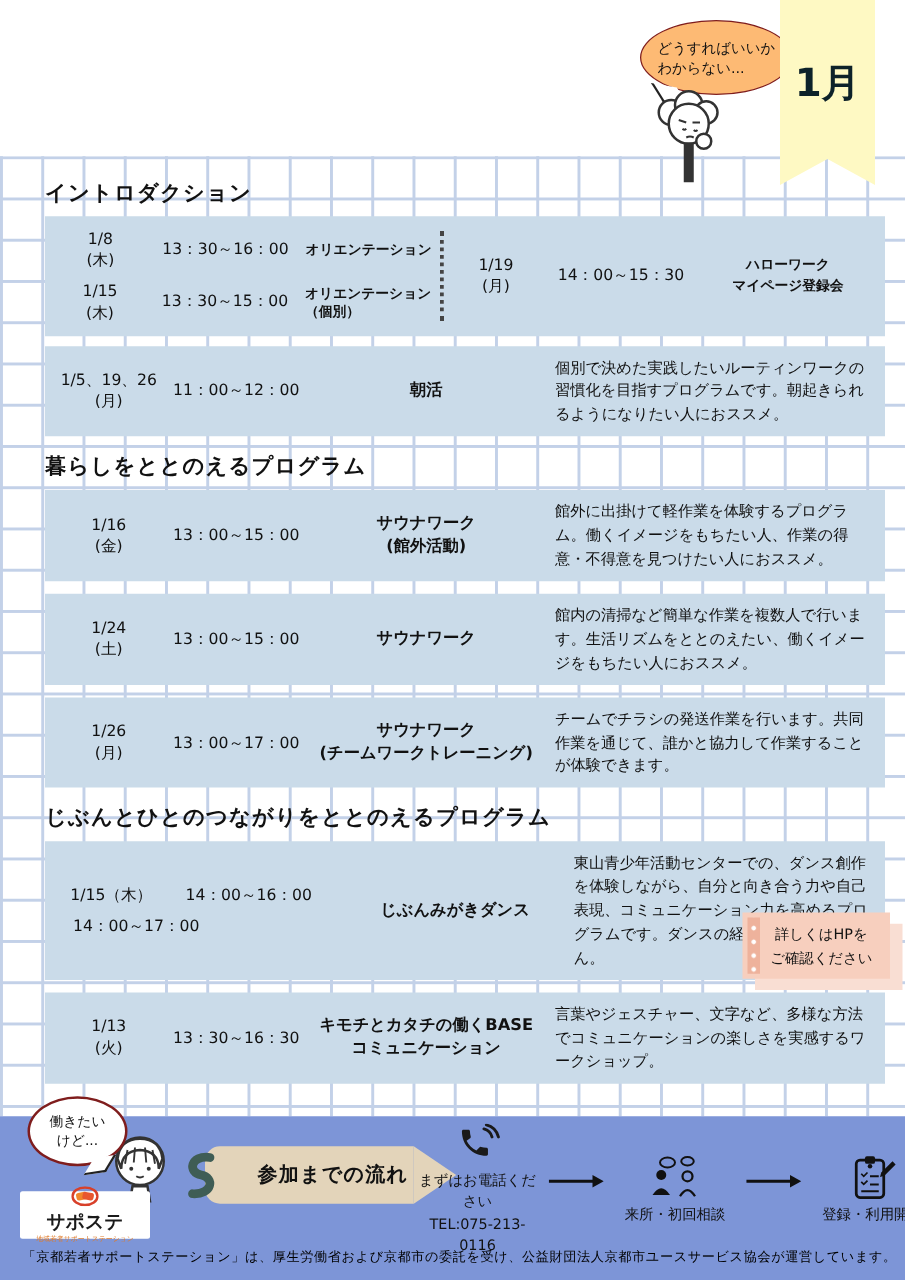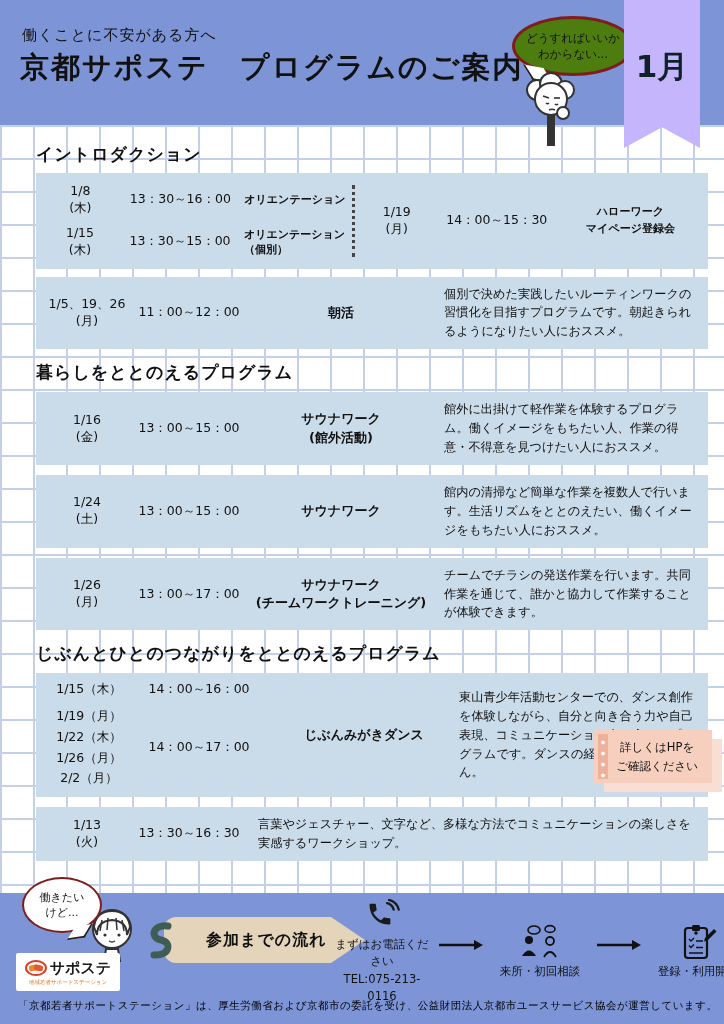--- a/index.html
+++ b/index.html
@@ -3,27 +3,27 @@
 <meta charset="utf-8">
 <style>
   * { margin:0; padding:0; box-sizing:border-box; }
   body { font-family:"DejaVu Sans", sans-serif; color:#111; }
   .page { position:relative; width:724px; height:1024px; overflow:hidden; background:#fff; }
 
   
   .header { position:absolute; top:0; left:0; width:724px; height:125px; background:#7d95d7; z-index:2; }
   .tagline { position:absolute; left:22px; top:26px; font-size:15px; letter-spacing:1px; }
   .title { position:absolute; left:20px; top:48px; font-size:29px; font-weight:bold; letter-spacing:2px; }
-  .bubble-h { position:absolute; left:512px; top:16px; width:122px; height:60px; background:#4d7c0f; border:3px solid #7f1d1d;
-    border-radius:50%; display:flex; align-items:center; justify-content:center; text-align:center;
+  .bubble-h { position:absolute; left:512px; top:16px; width:122px; height:60px; background:#fdba74; border:1px solid #7f1d1d;
+    border-radius:50%; display:flex; align-items:center; justify-content:center; text-align:left;
     font-size:11.5px; line-height:1.4; z-index:6; white-space:pre-line; }
   .bubble-h::after { content:""; position:absolute; left:14px; bottom:-9px; width:16px; height:14px; background:#fff;
     border-left:2px solid #222; border-bottom:2px solid #222; transform:skewX(40deg) rotate(12deg); }
   .char-h { position:absolute; left:520px; top:72px; z-index:7; }
-  .ribbon { position:absolute; right:24px; top:0; width:76px; height:148px; background:#c4b5fd; z-index:8;
+  .ribbon { position:absolute; right:24px; top:0; width:76px; height:148px; background:#fef9c3; z-index:8;
     clip-path:polygon(0 0,100% 0,100% 100%,50% 86%,0 100%);
     display:flex; align-items:center; justify-content:center; }
   .ribbon span { font-size:31px; font-weight:bold; color:#0d2229; margin-top:-14px; }
 
   
   .content { position:absolute; top:125px; left:0; width:724px; height:768px; background-color:#fff;
     background-image:linear-gradient(#c3d1e8 2px, transparent 2px),linear-gradient(90deg,#c3d1e8 2px, transparent 2px);
     background-size:33px 33px; padding:6px 16px 0 16px; overflow:hidden; z-index:1; }
   .sec-h { font-size:17px; font-weight:bold; letter-spacing:1px; margin:12px 0 7px 20px; }
   .pl { white-space:pre-line; }
@@ -62,21 +62,21 @@
   
   .footer { position:absolute; left:0; bottom:0; width:724px; height:131px; background:#7d95d7; z-index:3; }
   .bubble-f { position:absolute; left:22px; top:-16px; width:80px; height:56px; background:#fff; border:2px solid #7f1d1d;
     border-radius:50%; display:flex; align-items:center; justify-content:center; text-align:center;
     font-size:11px; line-height:1.4; white-space:pre-line; z-index:4; }
   .bubble-f::after { content:""; position:absolute; right:12px; bottom:-8px; width:14px; height:12px; background:#fff;
     border-right:2px solid #222; border-bottom:2px solid #222; transform:skewX(-38deg) rotate(-10deg); }
   .char-g { position:absolute; left:84px; top:12px; }
   .logo { position:absolute; left:16px; top:60px; width:104px; height:38px; background:#fff; border-radius:2px;
     display:flex; flex-direction:column; align-items:center; justify-content:center; }
-  .logo-row { display:flex; align-items:center; gap:3px; }
+  .logo-row { display:flex; align-items:center; gap:3px;flex-direction:column; }
   .logo-text { font-size:15px; font-weight:bold; color:#1a1a1a; }
   .logo-sub { font-size:5.5px; color:#e07a28; margin-top:1px; }
 
   .flow { position:absolute; left:150px; top:24px; height:46px; }
   .flow-body { position:relative; margin-left:14px; height:46px; background:#e3d4ba; border-radius:12px 0 0 12px;
     padding:0 4px 0 42px; display:flex; align-items:center; font-size:16px; font-weight:bold; letter-spacing:1px; }
   .flow-body::after { content:""; position:absolute; right:-34px; top:0; width:0; height:0;
     border-top:23px solid transparent; border-bottom:23px solid transparent; border-left:34px solid #e3d4ba; }
   .s-icon { position:absolute; left:-6px; top:2px; z-index:2; }
 
@@ -85,24 +85,20 @@
   .step-label { font-size:11.5px; text-align:center; line-height:1.5; white-space:pre-line; margin-top:3px; }
   .flow-arrow { margin:0 5px 14px 5px; }
 
   .footer-note { position:absolute; left:18px; bottom:11px; font-size:10.5px; letter-spacing:.5px; color:#000; }
 </style>
 </head>
 <body>
 
 <div class="page">
 
-  <div class="header">
-    <div class="tagline">働くことに不安がある方へ</div>
-    <div class="title">京都サポステ　プログラムのご案内</div>
-  </div>
   <div class="bubble-h">どうすればいいか
 わからない...</div>
   <svg class="char-h" width="62" height="74" viewBox="0 0 62 74">
     <g fill="#fff" stroke="#333" stroke-width="2">
       <circle cx="17" cy="18" r="10"></circle>
         <circle cx="31" cy="12" r="11"></circle>
         <circle cx="45" cy="18" r="9"></circle>
       <circle cx="31" cy="27" r="16"></circle>
     </g>
     <rect x="27" y="42" width="8" height="32" fill="#333"></rect>
@@ -182,37 +178,35 @@
 
     <div class="sec-rel">
       <div class="sec-h">じぶんとひとのつながりをととのえるプログラム</div>
       <div class="prog-row" style="min-height:96px;">
         <div class="dance-left">
           <div class="dl-row1">
             <div class="dl-d1">1/15（木）</div>
             <div class="dl-t1">14：00～16：00</div>
           </div>
           <div class="dl-row2">
-            <div class="dl-dates pl">1/19（月）
-1/22（木）
-1/26（月）
-2/2（月）</div>
             <div class="dl-t2">14：00～17：00</div>
           </div>
         </div>
         <div class="c-title dance-title">じぶんみがきダンス</div>
         <div class="c-desc">東山青少年活動センターでの、ダンス創作を体験しながら、自分と向き合う力や自己表現、コミュニケーション力を高めるプログラムです。ダンスの経験は必要ありません。</div>
       </div>
       <div class="hp-note pl">詳しくはHPを
 ご確認ください</div>
 
       <div class="prog-row">
         <div class="c-date pl">1/13
 (火)</div>
         <div class="c-time">13：30～16：30</div>
+        <div class="c-title pl">キモチとカタチの働くBASE
+コミュニケーション</div>
         <div class="c-desc">言葉やジェスチャー、文字など、多様な方法でコミュニケーションの楽しさを実感するワークショップ。</div>
       </div>
 
     </div>
 
   </div>
 
   <div class="footer">
     <div class="bubble-f">働きたい
 けど...</div>

